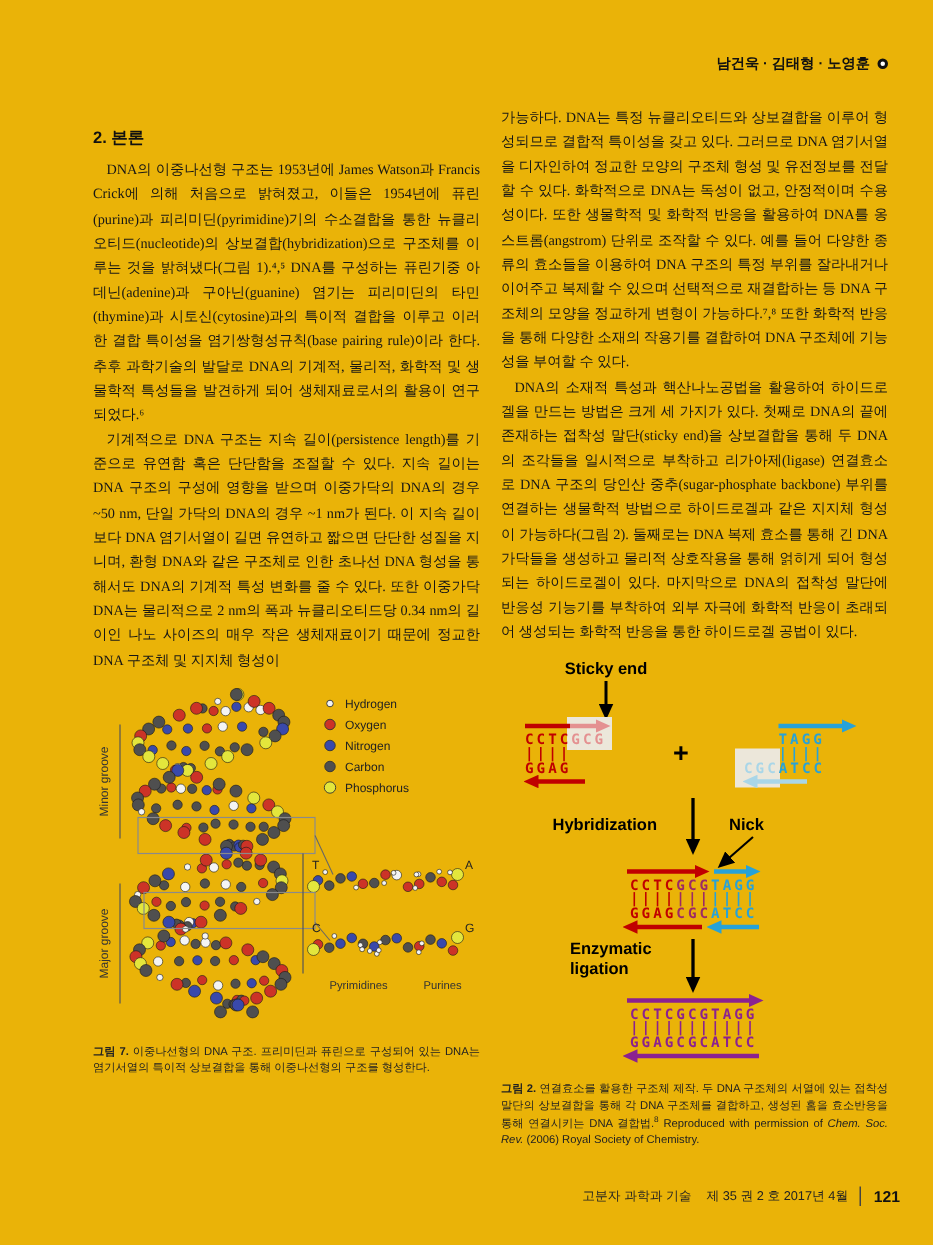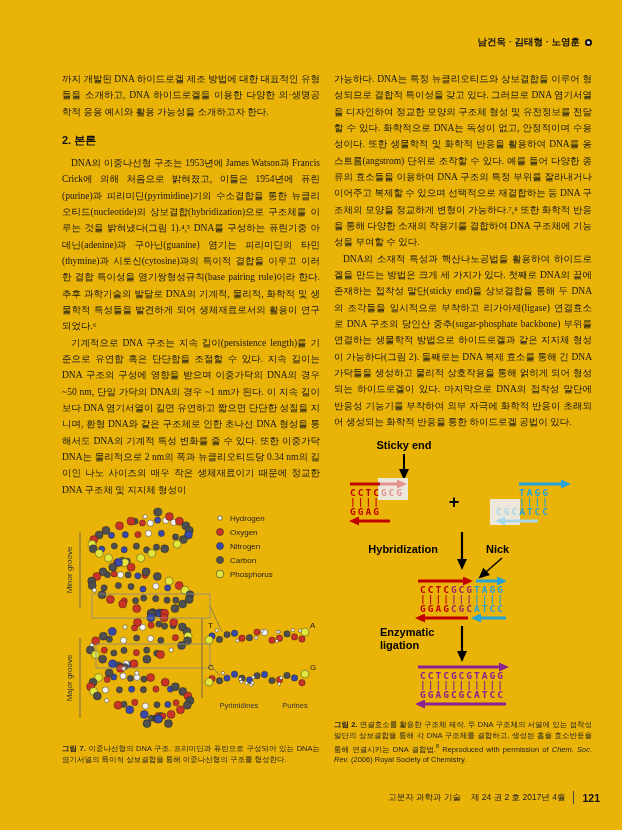--- a/index.html
+++ b/index.html
@@ -54,21 +54,20 @@
 <div class="page">
   <div class="content">
 
     <div class="hdr">
       <span>남건욱 · 김태형 · 노영훈</span><span class="author-mark"></span>
     </div>
 
     <div class="cols">
 
       <div class="col">
-        <p class="body-text">까지 개발된 DNA 하이드로겔 제조 방법에 대한 대표적인 유형들을 소개하고, DNA 하이드로겔을 이용한 다양한 의·생명공학적 응용 예시와 활용 가능성을 소개하고자 한다.</p>
         <div class="sec-h">2. 본론</div>
         <p class="body-text indent">DNA의 이중나선형 구조는 1953년에 James Watson과 Francis Crick에 의해 처음으로 밝혀졌고, 이들은 1954년에 퓨린(purine)과 피리미딘(pyrimidine)기의 수소결합을 통한 뉴클리오티드(nucleotide)의 상보결합(hybridization)으로 구조체를 이루는 것을 밝혀냈다(그림 1).⁴,⁵ DNA를 구성하는 퓨린기중 아데닌(adenine)과 구아닌(guanine) 염기는 피리미딘의 타민(thymine)과 시토신(cytosine)과의 특이적 결합을 이루고 이러한 결합 특이성을 염기쌍형성규칙(base pairing rule)이라 한다. 추후 과학기술의 발달로 DNA의 기계적, 물리적, 화학적 및 생물학적 특성들을 발견하게 되어 생체재료로서의 활용이 연구되었다.⁶</p>
         <p class="body-text indent">기계적으로 DNA 구조는 지속 길이(persistence length)를 기준으로 유연함 혹은 단단함을 조절할 수 있다. 지속 길이는 DNA 구조의 구성에 영향을 받으며 이중가닥의 DNA의 경우 ~50 nm, 단일 가닥의 DNA의 경우 ~1 nm가 된다. 이 지속 길이보다 DNA 염기서열이 길면 유연하고 짧으면 단단한 성질을 지니며, 환형 DNA와 같은 구조체로 인한 초나선 DNA 형성을 통해서도 DNA의 기계적 특성 변화를 줄 수 있다. 또한 이중가닥 DNA는 물리적으로 2 nm의 폭과 뉴클리오티드당 0.34 nm의 길이인 나노 사이즈의 매우 작은 생체재료이기 때문에 정교한 DNA 구조체 및 지지체 형성이</p>
 
         <div class="figure">
           <svg width="256" height="228" viewBox="0 0 256 228">
             <g id="helix-g">
                 <circle cx="111.7" cy="16.3" r="3.1" fill="#f4f4f4" stroke="#1a1a1a" stroke-width="0.4"></circle>
                 <circle cx="103.8" cy="14.5" r="3.1" fill="#f4f4f4" stroke="#1a1a1a" stroke-width="0.4"></circle>
                 <circle cx="95.6" cy="14.2" r="3.1" fill="#3949ab" stroke="#1a1a1a" stroke-width="0.4"></circle>
@@ -419,17 +418,17 @@
           <div class="caption">
             <b>그림 2.</b><span> 연결효소를 활용한 구조체 제작. 두 DNA 구조체의 서열에 있는 접착성 말단의 상보결합을 통해 각 DNA 구조체를 결합하고, 생성된 홈을 효소반응을 통해 연결시키는 DNA 결합법.</span><sup>8</sup><span> Reproduced with permission of </span><i>Chem. Soc. Rev.</i><span> (2006) Royal Society of Chemistry.</span>
           </div>
         </div>
       </div>
     </div>
   </div>
 
   <div class="footer">
     <span class="jrnl">고분자 과학과 기술</span>
-    <span>제 24 권 2 호 2017년 4월</span>
+    <span>제 35 권 2 호 2017년 4월</span>
     <span class="sep"></span>
     <span class="pgno">121</span>
   </div>
 </div>
 
 </body></html>

